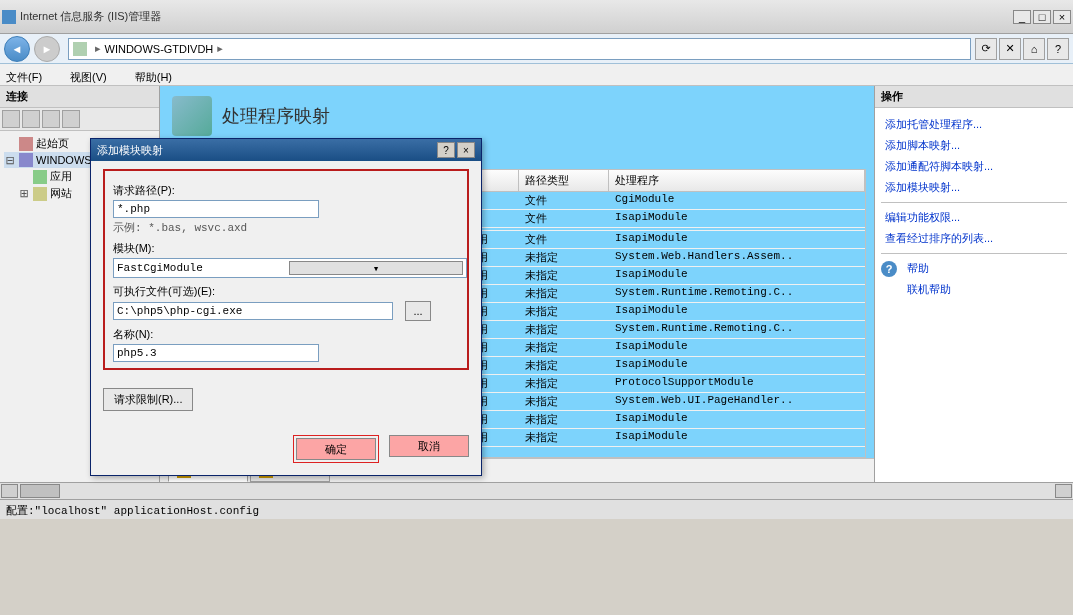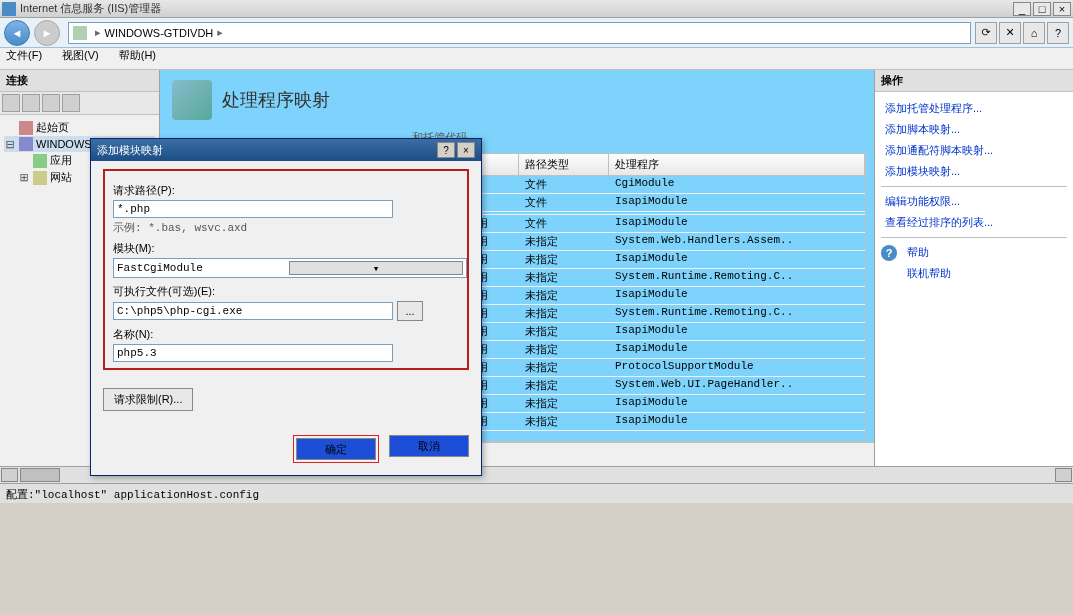--- a/index.html
+++ b/index.html
@@ -1,33 +1,33 @@
 <!DOCTYPE html>
 <html><head>
 <meta charset="utf-8">
 <style>
 * { box-sizing: border-box; margin: 0; padding: 0; font-family: "Microsoft YaHei", SimSun, Arial, sans-serif; font-size: 11px; }
 body { background: #d4d0c8; width: 1073px; height: 615px; overflow: hidden; position: relative; }
 
-.titlebar { background: linear-gradient(to bottom, #e8e8e8, #d0d0d0); height: 18px; display: flex; align-items: center; padding: 0 2px; border-bottom: 1px solid #a0a0a0; }
+.titlebar { background: linear-gradient(to bottom, #e8e8e8, #d0d0d0); height: 34px; display: flex; align-items: center; padding: 0 2px; border-bottom: 1px solid #a0a0a0; }
 .titlebar .icon { width: 14px; height: 14px; background: #4a8cc7; margin-right: 4px; }
 .titlebar .title { flex: 1; color: #333; }
 .titlebar .winbtns { display: flex; gap: 2px; }
 .titlebar .winbtn { width: 18px; height: 14px; border: 1px solid #888; background: #e8e8e8; display: flex; align-items: center; justify-content: center; cursor: pointer; }
 
 .navbar { background: #e8f0f8; height: 30px; display: flex; align-items: center; padding: 2px 4px; border-bottom: 1px solid #a0c0d8; }
 .navbtn { width: 26px; height: 26px; border-radius: 50%; background: linear-gradient(to bottom, #7db3e8, #4a8cc7); display: flex; align-items: center; justify-content: center; color: white; margin-right: 4px; cursor: pointer; border: 1px solid #3a7cb7; }
 .navbtn.disabled { background: #ccc; border-color: #aaa; }
 .breadcrumb { flex: 1; background: white; border: 1px solid #7a9ec0; height: 22px; display: flex; align-items: center; padding: 0 4px; margin: 0 4px; }
 .breadcrumb .bicon { width: 14px; height: 14px; background: #b0d0b0; margin-right: 4px; }
 .breadcrumb .sep { margin: 0 4px; color: #666; }
 .navicons { display: flex; gap: 2px; }
 .navicons .ni { width: 22px; height: 22px; border: 1px solid #a0a0a0; background: #e8e8e8; display: flex; align-items: center; justify-content: center; cursor: pointer; }
 
-.menubar { background: #f0f0f0; height: 22px; display: flex; align-items: flex-start; padding: 0 6px; gap: 20px; border-bottom: 1px solid #c0c0c0; }
+.menubar { background: #f0f0f0; height: 22px; display: flex; align-items: flex-end; padding: 0 6px; gap: 28px; border-bottom: 1px solid #c0c0c0; }
 .menubar span { cursor: pointer; }
 
 .mainarea { display: flex; height: 396px; }
 
 .leftpanel { width: 160px; background: #f0f0f0; border-right: 1px solid #a0a0a0; display: flex; flex-direction: column; }
 .leftpanel .header { background: #e0e0e0; padding: 3px 6px; font-weight: bold; border-bottom: 1px solid #c0c0c0; }
 .leftpanel .toolbar { background: #e8e8e8; padding: 2px; display: flex; gap: 2px; border-bottom: 1px solid #c0c0c0; }
 .leftpanel .toolbar .tb { width: 18px; height: 18px; background: #d0d0d0; border: 1px solid #a0a0a0; }
 .tree { padding: 4px; }
 .tree-item { display: flex; align-items: center; padding: 1px 0; cursor: pointer; }
@@ -72,31 +72,31 @@
 .hscroll .arr { width:17px; background:#d0d0d0; border:1px solid #888; margin:1px; }
 
 
 .dialog { position: absolute; left: 90px; top: 138px; width: 392px; background: #f0f0f0; border: 1px solid #0a246a; box-shadow: 2px 2px 6px rgba(0,0,0,0.3); z-index: 100; }
 .dialog .dtitle { background: linear-gradient(to bottom, #3a6ea5, #1a4e85); color: white; padding: 3px 6px; display: flex; align-items: center; }
 .dialog .dtitle .dt { flex: 1; }
 .dialog .dtitle .dbtn { width: 18px; height: 16px; background: #d4d0c8; color: black; border: 1px solid #888; margin-left: 2px; display: flex; align-items: center; justify-content: center; cursor: pointer; font-size:10px; }
 .dialog .dbody { padding: 8px 12px; }
 .redbox { border: 2px solid #b91c1c; padding: 6px 8px; margin-bottom: 10px; }
 .dialog label { display: block; margin: 6px 0 2px; }
-.dialog input[type=text] { width: 280px; border: 1px solid #7a9ec0; padding: 2px 3px; font-family: "Courier New", monospace; background: white; }
+.dialog input[type=text] { width: 206px; border: 1px solid #7a9ec0; padding: 2px 3px; font-family: "Courier New", monospace; background: white; }
 .dialog .combo { width: 354px; border: 1px solid #7a9ec0; padding: 2px 3px; background: white; display: flex; align-items: center; }
 .dialog .combo span { flex: 1; font-family: "Courier New", monospace; }
 .dialog .combo .cdrop { width: 16px; height: 14px; background: #e0e0e0; border: 1px solid #888; display:flex; align-items:center; justify-content:center; }
-.dialog .exerow { display: flex; gap: 4px; align-items: center; }
+.dialog .exerow { display: flex; gap: 12px; align-items: center; }
 .dialog .exerow input { width: 280px; }
 .dialog .browse { width: 26px; height: 20px; border: 1px solid #888; background: #e8e8e8; cursor: pointer; text-align:center; }
 .dialog .hint { color: #555; margin-top: 2px; font-family: "Courier New", monospace; }
 .dialog .reqbtn { margin: 8px 0; padding: 3px 10px; border: 1px solid #888; background: #e8e8e8; cursor: pointer; }
 .dialog .dfooter { display: flex; justify-content: flex-end; gap: 10px; padding: 8px 12px 12px; }
-.dialog .dfooter button { width: 80px; height: 22px; border: 1px solid #888; background: #1d4ed8; cursor: pointer; }
+.dialog .dfooter button { width: 80px; height: 22px; border: 1px solid #888; background: #fca5a5; cursor: pointer; }
 .okwrap { border: 1px solid #d22; padding: 2px; display: inline-block; }
 </style>
 </head>
 <body>
 
 <div class="titlebar">
   <span class="icon"></span>
   <span class="title">Internet 信息服务 (IIS)管理器</span>
   <div class="winbtns">
     <div class="winbtn">_</div>

